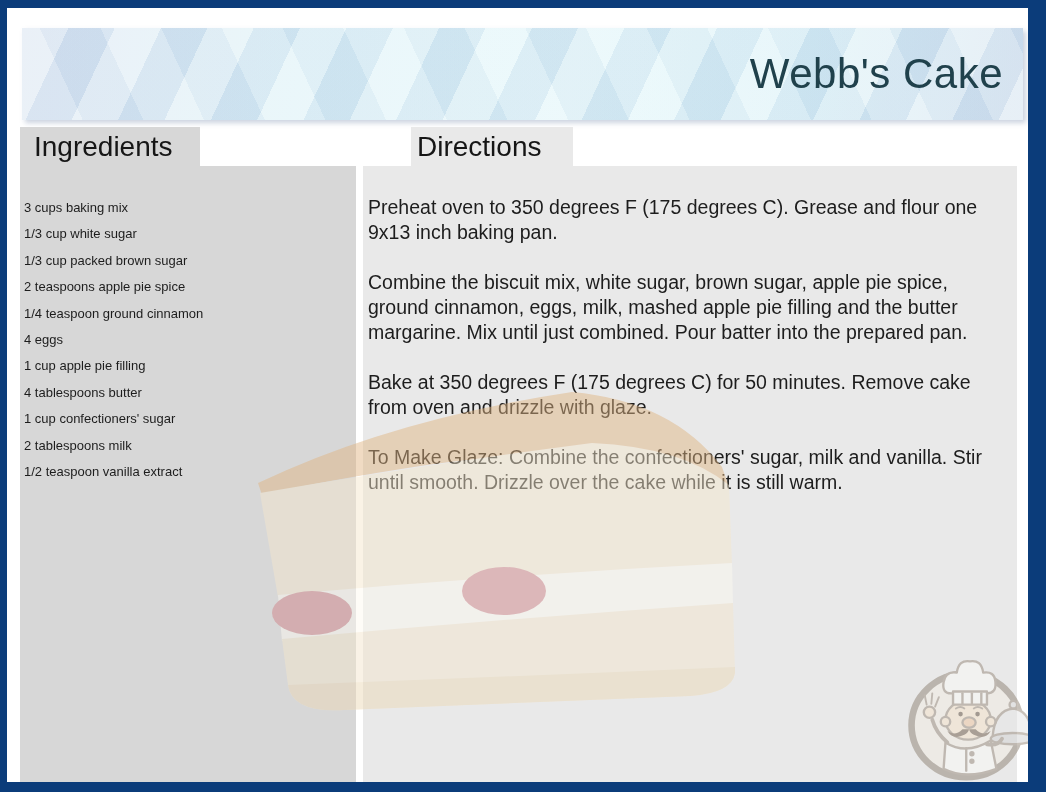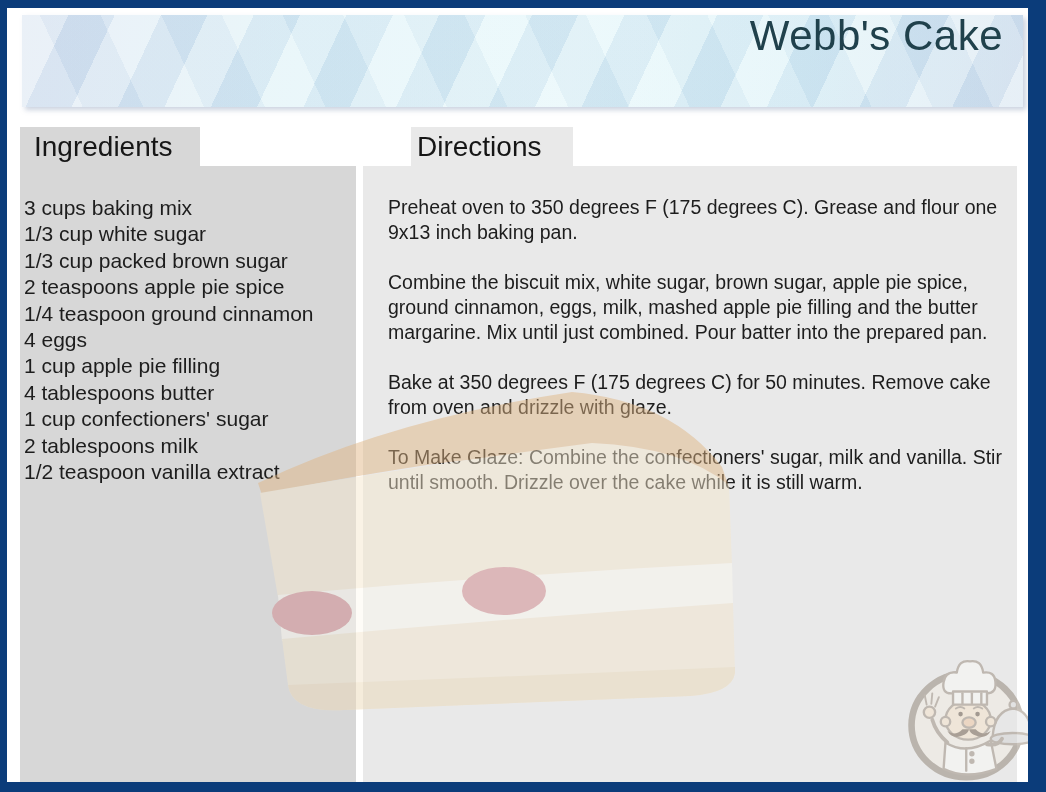--- a/index.html
+++ b/index.html
@@ -17,28 +17,29 @@
   
   .frame { position: absolute; background: #0b3c7a; z-index: 20; }
   .frame-top    { left: 0; top: 0; width: 1046px; height: 8px; }
   .frame-left   { left: 0; top: 0; width: 7px;   height: 792px; }
   .frame-right  { left: 1028px; top: 0; width: 18px; height: 792px; }
   .frame-bottom { left: 0; top: 782px; width: 1046px; height: 10px; }
 
   
   .banner {
     position: absolute;
-    left: 22px; top: 15px;
+    left: 22px; top: 28px;
     width: 1001px; height: 92px;
     background:
       repeating-linear-gradient(115deg, rgba(255,255,255,0.30) 0 42px, rgba(176,196,226,0.16) 42px 84px),
       repeating-linear-gradient(65deg,  rgba(255,255,255,0.22) 0 55px, rgba(168,192,222,0.14) 55px 110px),
       linear-gradient(100deg, #d9e4f1 0%, #d9f0f6 28%, #def4f8 55%, #d6f0f6 78%, #d4e2ef 100%);
     box-shadow: 3px 3px 5px rgba(110,130,165,0.35);
     display: flex;
+    align-items: center;
     justify-content: flex-end;
     z-index: 2;
   }
   .banner-title {
     font-size: 42px;
     color: #20414c;
     letter-spacing: 0.5px;
     padding-right: 20px;
     line-height: 1;
   }
@@ -61,27 +62,27 @@
   .directions-heading  { left: 363px; width: 162px; background: #e9e9e9; margin-left: 48px; }
   .directions-heading  .heading-text { padding-left: 6px; }
 
   
   .panel { position: absolute; top: 166px; height: 616px; z-index: 1; }
   .ingredients-panel { left: 20px;  width: 336px; background: #d7d7d7; }
   .directions-panel  { left: 363px; width: 654px; background: #e9e9e9; }
 
   .ingredients-list { padding: 29px 8px 0 4px; }
   .ingredient-item {
-    font-size: 21px;
+    font-size: 13px;
     line-height: 26.4px;
     color: #1d1d1d;
     white-space: nowrap;
   }
 
-  .directions-body { padding: 29px 10px 0 5px; margin-left: 20px; }
+  .directions-body { padding: 29px 10px 0 5px; }
   .direction-paragraph {
     font-size: 19.5px;
     line-height: 25px;
     color: #1d1d1d;
     margin-bottom: 25px;
     max-width: 640px;
   }
 
   
   .cake-watermark {

